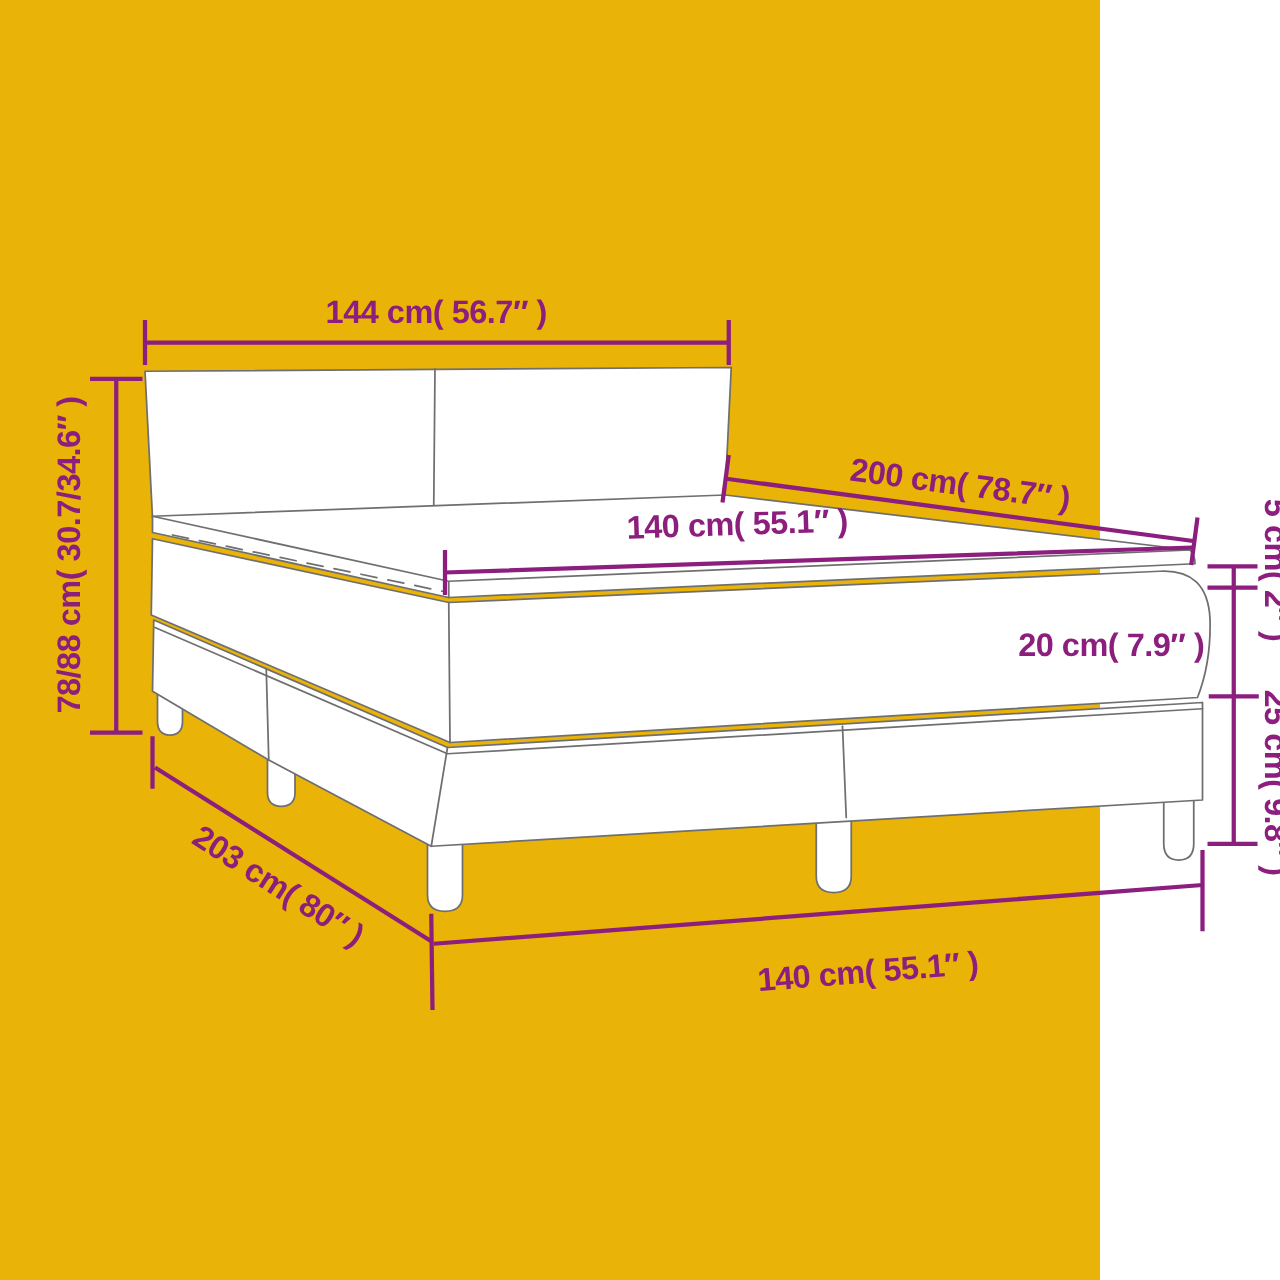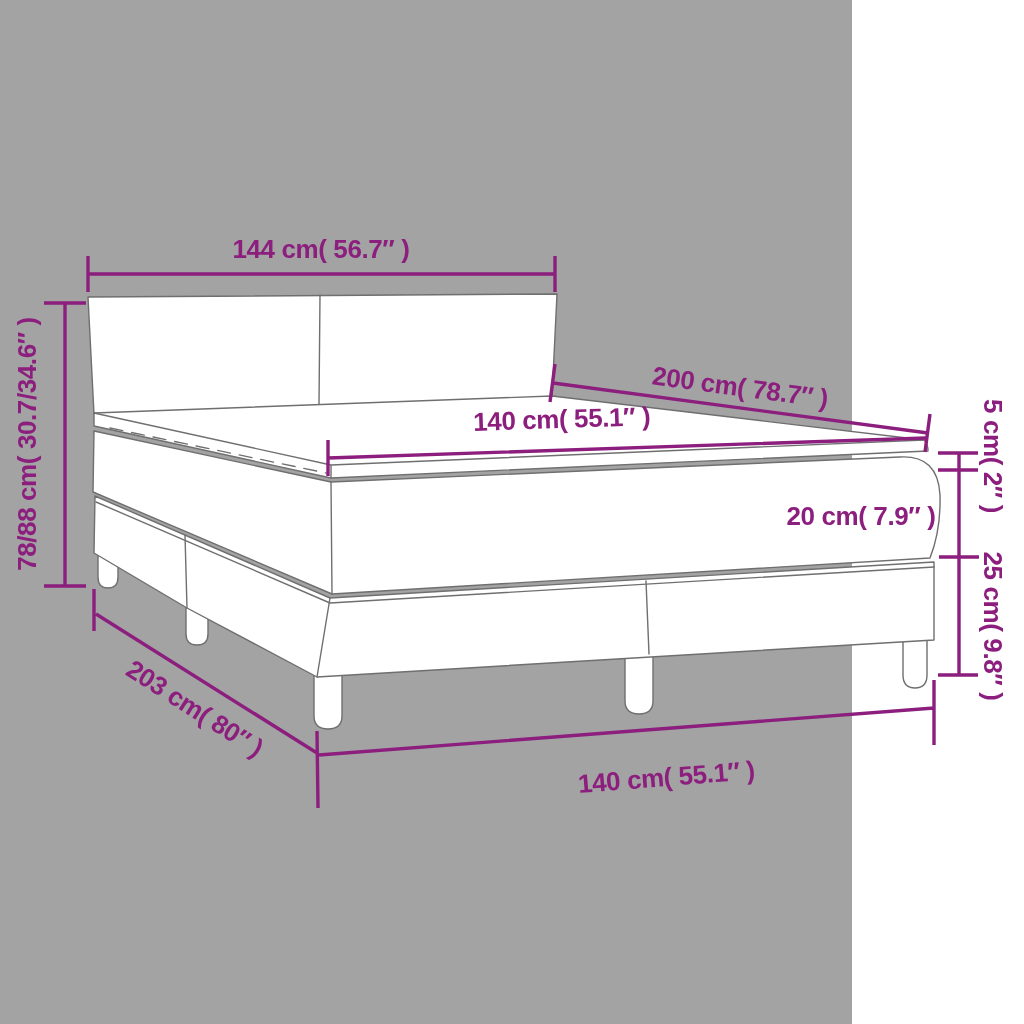--- a/index.html
+++ b/index.html
@@ -7,21 +7,22 @@
     padding: 0;
     background: #ffffff;
     width: 1024px;
     height: 1024px;
     overflow: hidden;
   }
   .stage {
     position: relative;
     width: 852px;
     height: 1024px;
-    background: #a3a3a3;
+    background: #eab308;
+    padding-left: 28px;
   }
   svg text {
     font-family: "Liberation Sans", "DejaVu Sans", sans-serif;
     font-weight: bold;
     font-size: 26px;
     letter-spacing: -0.4px;
     fill: #8C1E7E;
   }
   .gray-lines {
     stroke: #6F6F71;

